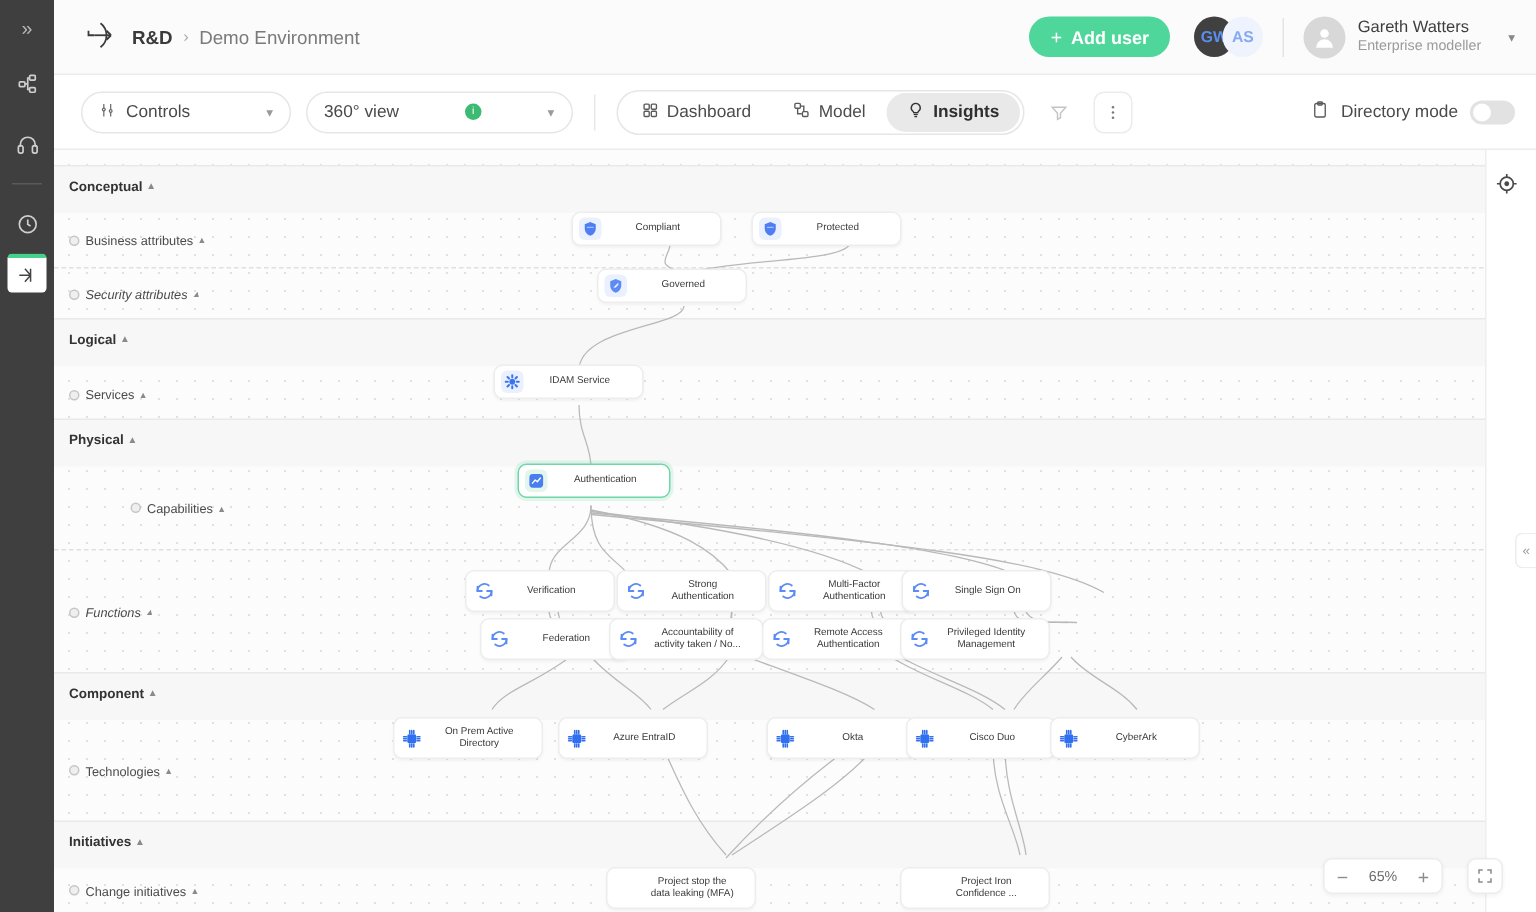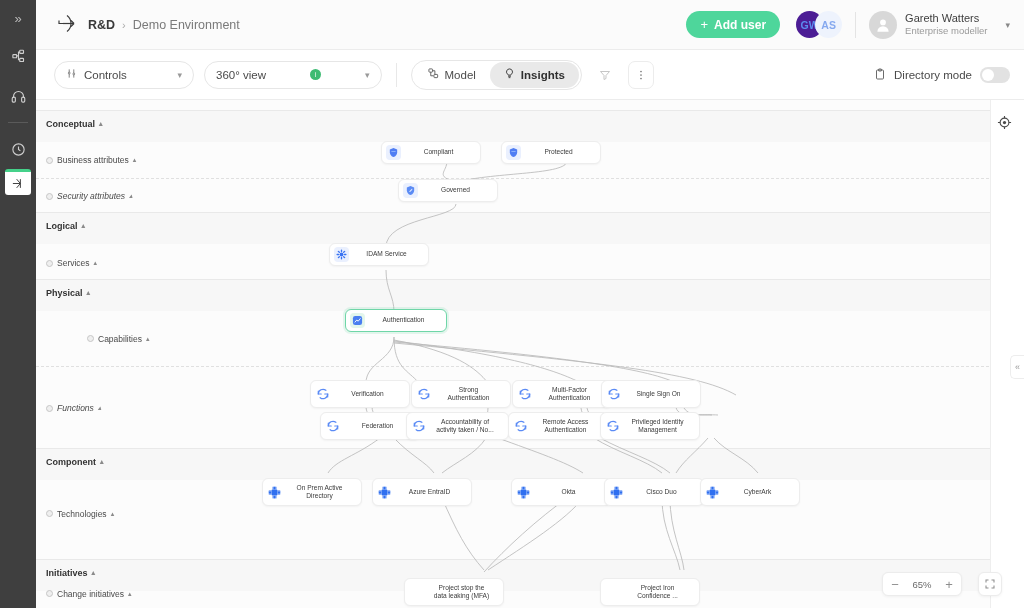--- a/index.html
+++ b/index.html
@@ -48,21 +48,21 @@
   .hdr-spacer { flex: 1; }
   .add-user-btn {
     background: #4ed69b; color: #ffffff; border: none; border-radius: 16px;
     height: 27px; padding: 0 14px; font-size: 12px; font-weight: bold;
     font-family: "Liberation Sans", sans-serif;
     display: flex; align-items: center; gap: 6px; cursor: pointer;
   }
   .add-user-btn .plus { font-size: 13px; font-weight: normal; }
   .avatars { display: flex; align-items: center; margin-left: 16px; }
   .av-chip {
-    width: 27px; height: 27px; border-radius: 50%; background: #4c1d95;
+    width: 27px; height: 27px; border-radius: 50%; background: #404040;
     color: #5b8def; font-size: 10.5px; font-weight: bold;
     display: flex; align-items: center; justify-content: center;
   }
   .av-chip.b { margin-left: -8px; background: #eef3fd; color: #86a9ef; }
   .hdr-divider { width: 1px; height: 26px; background: #e4e4e4; margin: 0 13px; }
   .user-box { display: flex; align-items: center; gap: 8px; }
   .user-avatar {
     width: 28px; height: 28px; border-radius: 50%; background: #d8d8d8;
     display: flex; align-items: center; justify-content: center;
   }
@@ -288,20 +288,31 @@
         <span class="dot-green">i</span>
         <span class="caret">▾</span>
       </div>
 
       <div class="tb-divider"></div>
 
       <div class="segmented">
         <div class="seg">
           <span>
             <svg width="11" height="11" viewBox="0 0 24 24" fill="none" stroke="#5a5a5a" stroke-width="2">
+              <rect x="3" y="3" width="7.5" height="7.5" rx="1.5"></rect>
+                <rect x="13.5" y="3" width="7.5" height="7.5" rx="1.5"></rect>
+              <rect x="3" y="13.5" width="7.5" height="7.5" rx="1.5"></rect>
+                <rect x="13.5" y="13.5" width="7.5" height="7.5" rx="1.5"></rect>
+            </svg>
+          </span>
+          <span>Dashboard</span>
+        </div>
+        <div class="seg">
+          <span>
+            <svg width="11" height="11" viewBox="0 0 24 24" fill="none" stroke="#5a5a5a" stroke-width="2">
               <rect x="2" y="2" width="8" height="7" rx="1.5"></rect>
                 <rect x="13" y="14" width="8" height="7" rx="1.5"></rect>
               <path d="M10 6h5v8M6 9v8h6"></path>
             </svg>
           </span>
           <span>Model</span>
         </div>
         <div class="seg active">
           <span>
             <svg width="11" height="11" viewBox="0 0 24 24" fill="none" stroke="#333" stroke-width="2">
@@ -402,21 +413,21 @@
               <span class="lcaret">▴</span>
             </div>
           </div>
           <div class="band" style="top: 380px; height: 67px;">
             <div class="band-label" style="top: 28.5px;">
               <span class="bullet"></span>
               <span>Technologies</span>
               <span class="lcaret">▴</span>
             </div>
           </div>
-          <div class="band shade solid-top" style="top: 447px; height: 32px; margin-top: 12px;">
+          <div class="band shade solid-top" style="top: 447px; height: 32px;">
             <div class="band-label major" style="top: 8px;">
               <span>Initiatives</span>
               <span class="lcaret">▴</span>
             </div>
           </div>
           <div class="band" style="top: 479px; height: 29px;">
             <div class="band-label" style="top: 9.5px;">
               <span class="bullet"></span>
               <span>Change initiatives</span>
               <span class="lcaret">▴</span>

